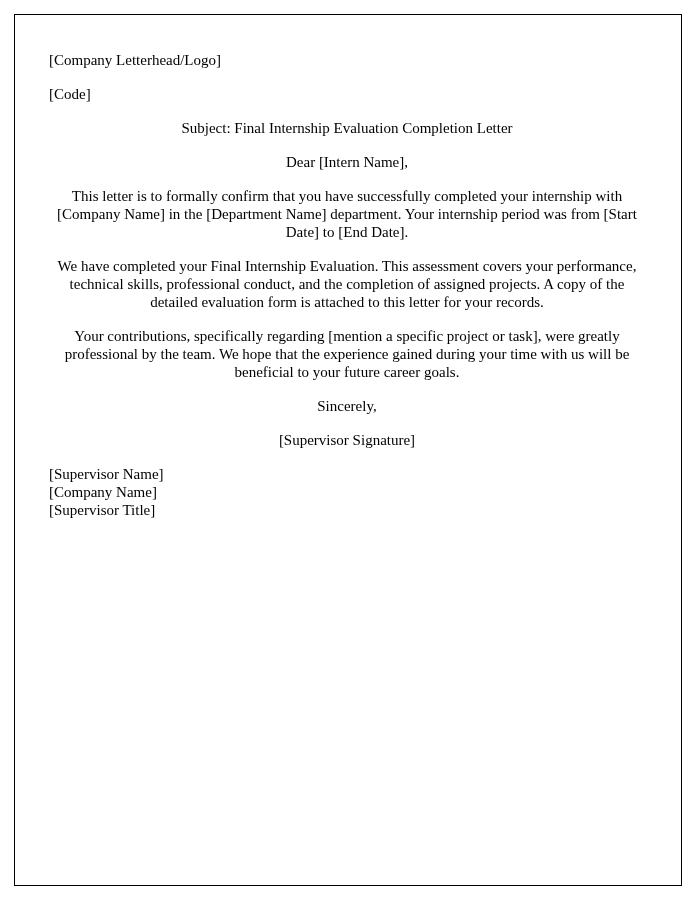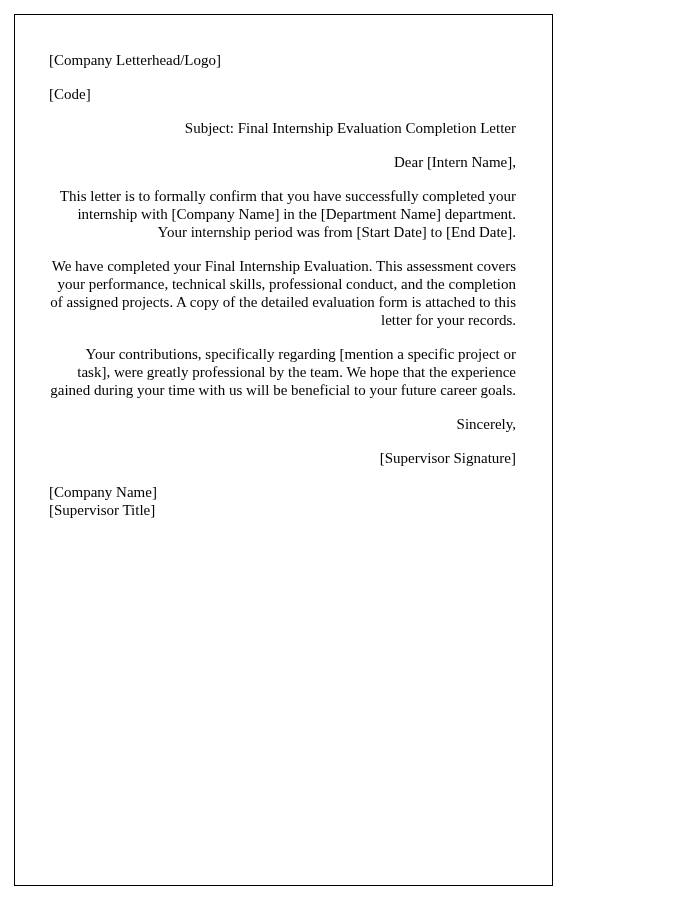--- a/index.html
+++ b/index.html
@@ -11,40 +11,40 @@
     width: 700px;
     height: 900px;
     position: relative;
     font-family: "Liberation Serif", serif;
     color: #000000;
   }
   .page {
     position: absolute;
     left: 14px;
     top: 14px;
-    width: 539px;
+    width: 668px;
     height: 872px;
     border: 1px solid #000000;
     box-sizing: border-box;
     padding: 36px 36px 36px 34px;
     background: #ffffff;
   }
   .letter {
     font-size: 15px;
     line-height: 18px;
   }
   .block {
     margin: 0 0 16px 0;
   }
   .line {
     margin: 0;
   }
   .para {
     margin: 7px 0 16px 0;
-    text-align: right;
+    text-align: center;
   }
 </style>
 </head>
 <body>
 
 <div class="page">
   <div class="letter">
 
     <div class="block">
       <p class="line">[Company Letterhead/Logo]</p>
@@ -64,18 +64,19 @@
     <p class="para">We have completed your Final Internship Evaluation. This assessment covers your performance, technical skills, professional conduct, and the completion of assigned projects. A copy of the detailed evaluation form is attached to this letter for your records.</p>
 
     <p class="para">Your contributions, specifically regarding [mention a specific project or task], were greatly professional by the team. We hope that the experience gained during your time with us will be beneficial to your future career goals.</p>
 
 
     <p class="para">Sincerely,</p>
 
     <p class="para">[Supervisor Signature]</p>
 
     <div class="block">
+      <p class="line">[Supervisor Name]</p>
       <p class="line">[Company Name]</p>
       <p class="line">[Supervisor Title]</p>
     </div>
 
   </div>
 </div>
 
 </body></html>

